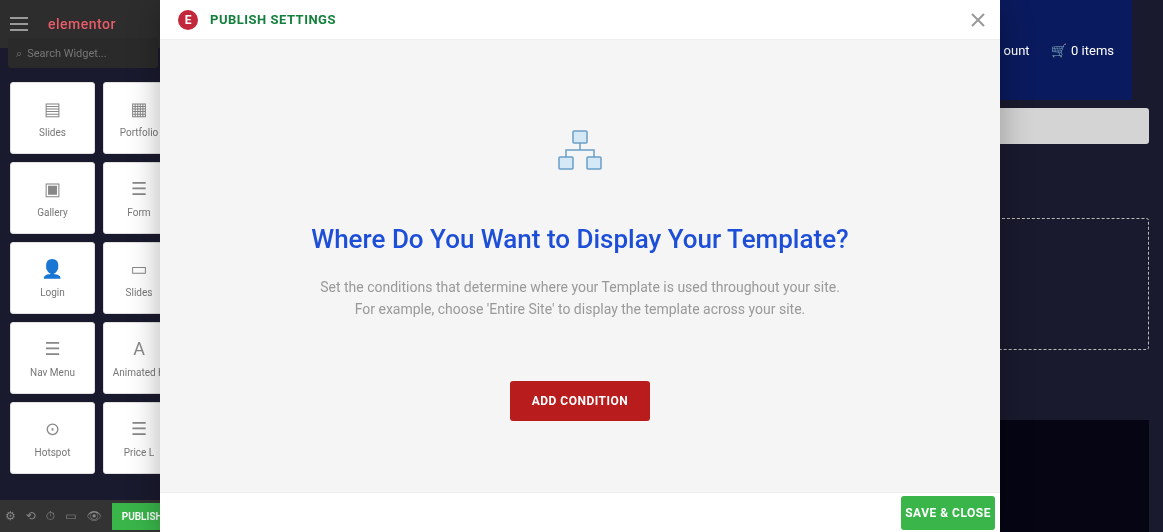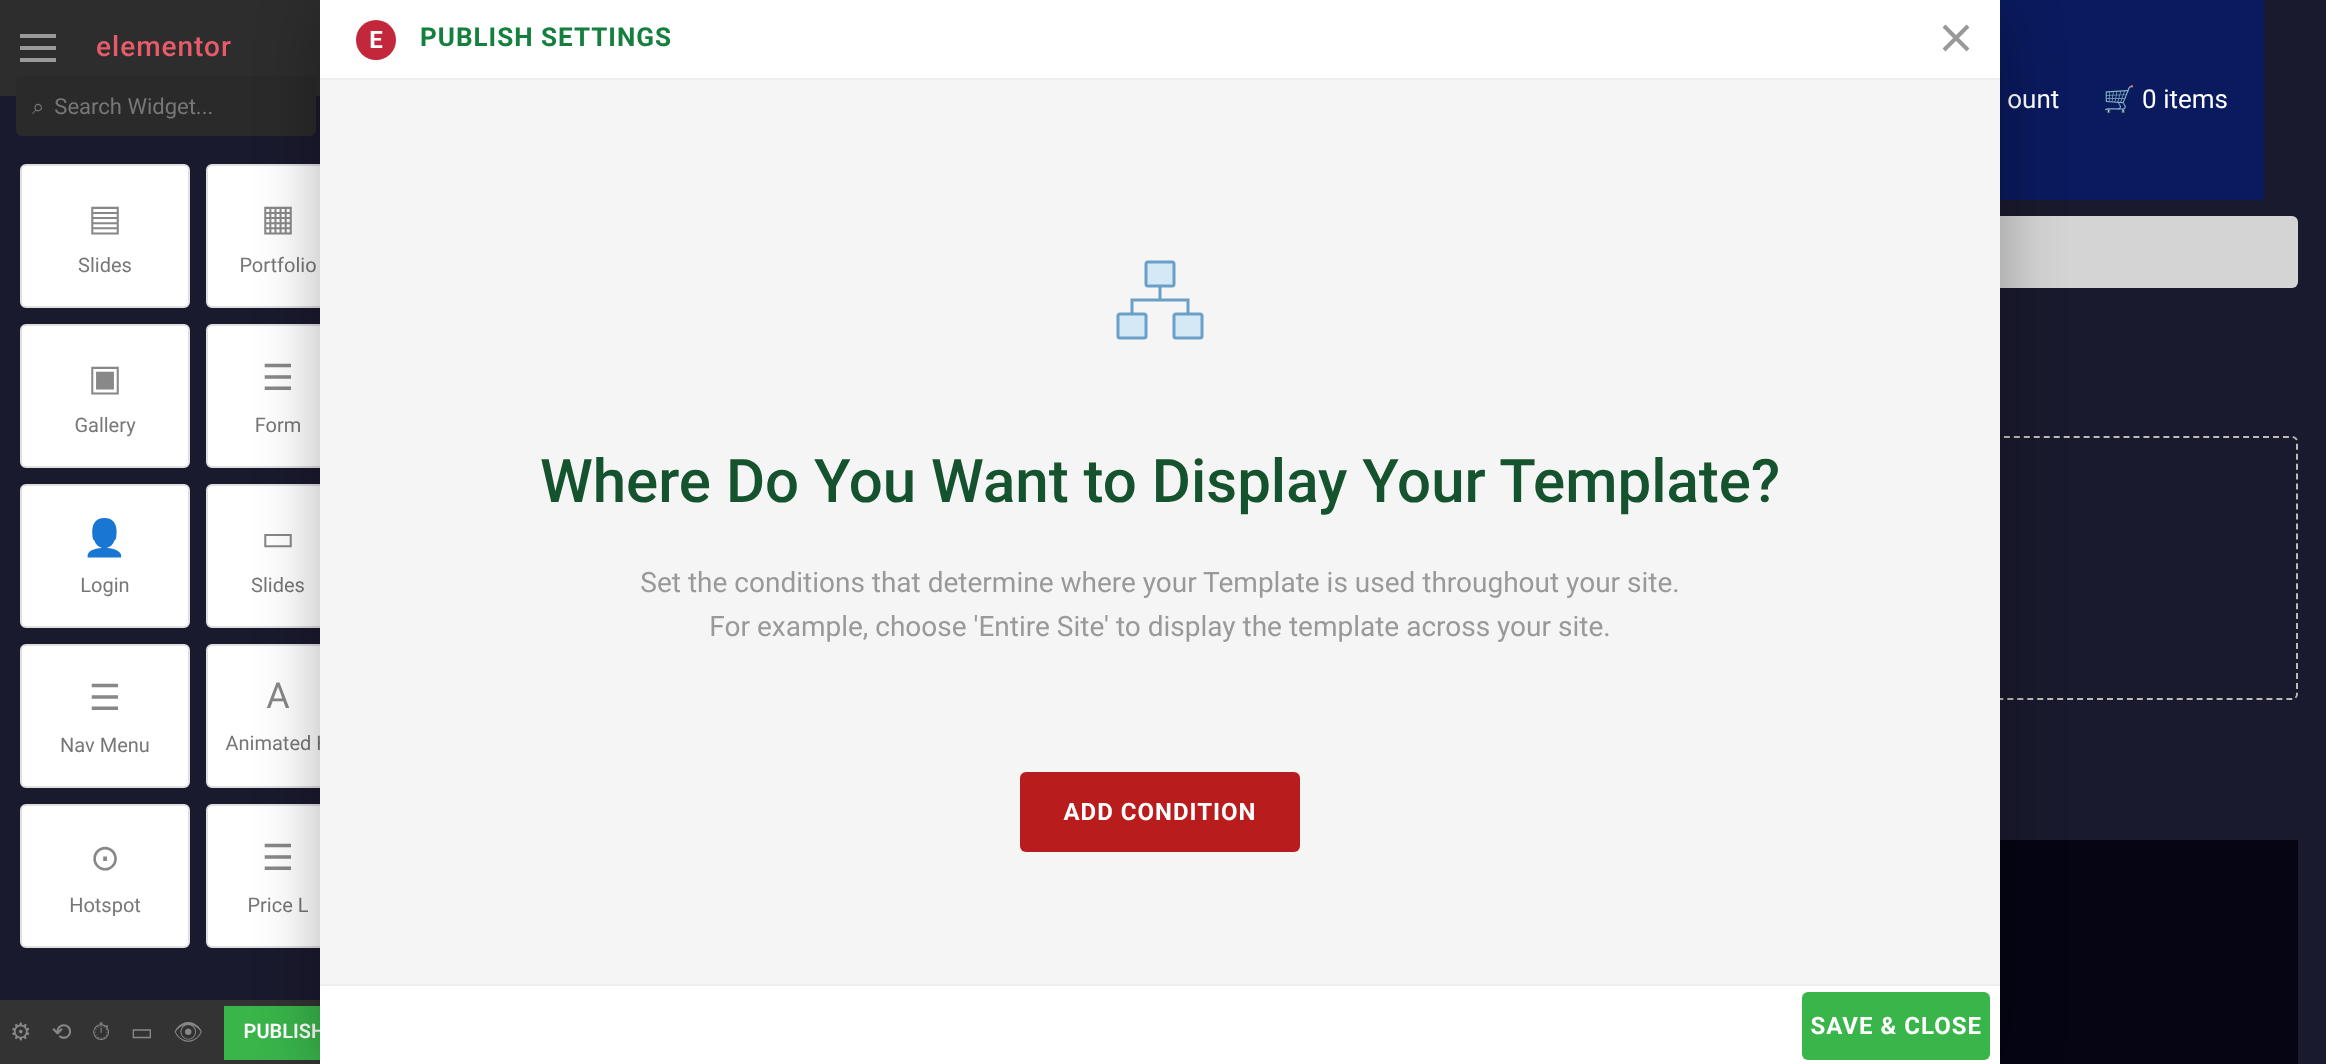--- a/index.html
+++ b/index.html
@@ -31,21 +31,21 @@
     .modal-header-icon { width: 20px; height: 20px; border-radius: 50%; background: #c2273c; color: #fff; display: flex; align-items: center; justify-content: center; font-size: 12px; font-weight: bold; margin-right: 12px; }
     .modal-title { font-size: 13px; font-weight: 700; color: #15803d; letter-spacing: 0.5px; }
     .modal-close { position: absolute; right: 15px; top: 10px; color: #999; font-size: 18px; cursor: pointer; }
 
     .modal-body { flex: 1; background: #f5f5f5; overflow-y: auto; position: relative; display: flex; flex-direction: column; align-items: center; padding-top: 90px; }
     .modal-body::-webkit-scrollbar { width: 10px; }
     .modal-body::-webkit-scrollbar-thumb { background: #ccc; border-radius: 5px; }
     .modal-body::-webkit-scrollbar-track { background: #eee; }
 
     .sitemap-icon { margin-bottom: 50px; }
-    .heading { font-size: 30px; color: #14532d; font-weight: 500; margin-bottom: 22px; }
+    .heading { font-size: 26px; color: #1d4ed8; font-weight: 500; margin-bottom: 22px; }
     .desc { font-size: 14px; color: #999; line-height: 1.6; text-align: center; margin-bottom: 60px; }
     .add-condition { background: #b91c1c; color: #fff; border: none; padding: 13px 22px; font-size: 12px; font-weight: 700; letter-spacing: 0.5px; cursor: pointer; border-radius: 3px; }
 
     .modal-footer { height: 40px; background: #fff; border-top: 1px solid #eee; display: flex; align-items: center; justify-content: flex-end; padding: 0 5px; }
     .save-close { background: #39b54a; color: #fff; border: none; padding: 10px 4px; font-size: 12px; font-weight: 700; letter-spacing: 0.5px; cursor: pointer; border-radius: 3px; }
   </style>
 </head>
 <body>
 
 <div class="bg-topbar">

